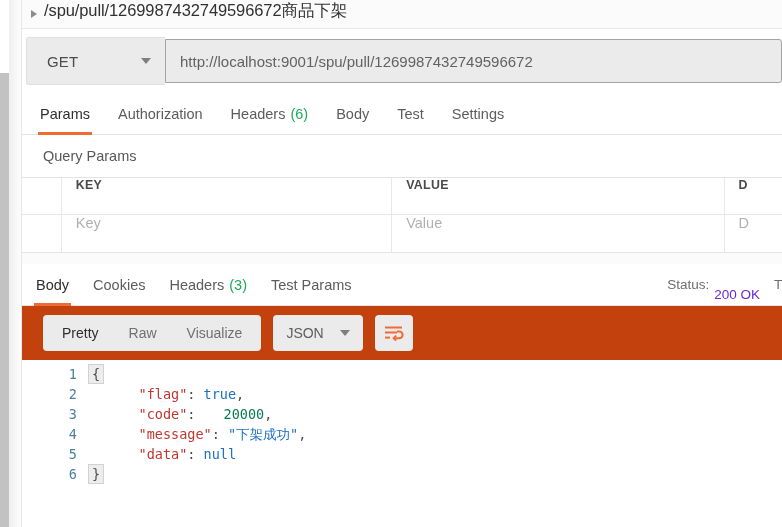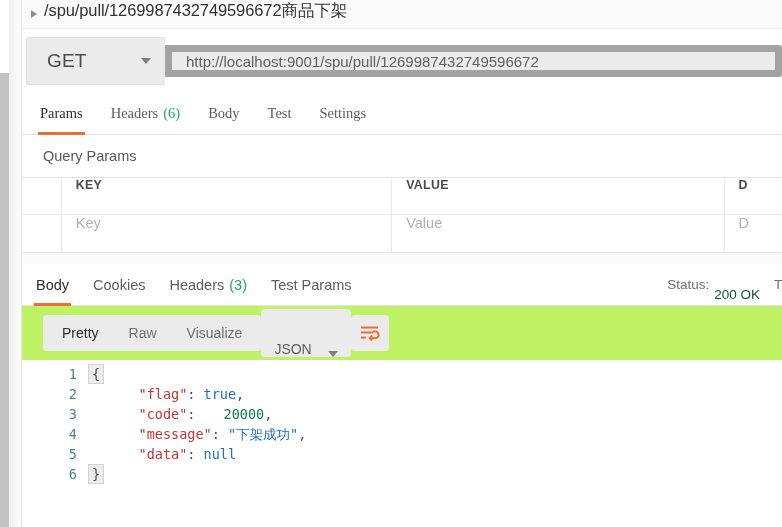--- a/index.html
+++ b/index.html
@@ -91,35 +91,35 @@
     border: 1px solid #e0e0e0;
     border-right: none;
     border-radius: 3px 0 0 3px;
     display: flex;
     align-items: center;
     justify-content: space-between;
     padding: 0 14px 0 20px;
     cursor: pointer;
   }
   .method-label {
-    font-size: 19px;
+    font-size: 15px;
     color: #4c4c4c;
     letter-spacing: 0.2px;
   }
   .chev-down {
     width: 0; height: 0;
     border-left: 5.5px solid transparent;
     border-right: 5.5px solid transparent;
     border-top: 6.5px solid #7e7e7e;
   }
   .url-box {
     flex: 1;
-    height: 32px;
+    height: 44px;
     background: #ebebeb;
-    border: 7px solid #a3a3a3;
+    border: 1px solid #a3a3a3;
     border-radius: 0 3px 3px 0;
     display: flex;
     align-items: center;
     padding-left: 14px;
     cursor: text;
   }
   .url-text {
     font-size: 15px;
     color: #626262;
     white-space: nowrap;
@@ -128,21 +128,20 @@
 
   
   .req-tabs {
     position: relative;
     height: 42px;
     background: #ffffff;
     border-bottom: 1px solid #e4e4e4;
     display: flex;
     align-items: stretch;
     padding-left: 4px;
-    font-family: Liberation Serif, serif;
   }
   .rtab {
     display: flex;
     align-items: center;
     padding: 0 14px;
     font-size: 14.5px;
     color: #5c5c5c;
     cursor: pointer;
     position: relative;
     white-space: nowrap;
@@ -236,62 +235,62 @@
   }
   .status-wrap {
     margin-left: auto;
     display: flex;
     align-items: center;
     font-size: 13.5px;
     color: #6d6d6d;
     padding-right: 0;
     white-space: nowrap;
   }
-  .status-val { color: #14532d; margin-left: 5px; margin-top: 20px; }
+  .status-val { color: #6d28d9; margin-left: 5px; margin-top: 20px; }
   .time-clip {
     margin-left: 14px;
     color: #6d6d6d;
     width: 8px;
     overflow: hidden;
     display: inline-block;
   }
 
   
   .body-toolbar {
     height: 54px;
     display: flex;
     align-items: center;
     padding-left: 21px;
-    background: #bef264;
-    gap: 0;
+    background: #c2410c;
+    gap: 12px;
   }
   .seg-group {
     height: 36px;
     background: #ebebeb;
     border-radius: 4px;
     display: flex;
     align-items: stretch;
     padding: 0 4px;
   }
   .seg {
     display: flex;
     align-items: center;
     padding: 0 15px;
     font-size: 14px;
     color: #707070;
     cursor: pointer;
     white-space: nowrap;
   }
   .seg.active { color: #2e2e2e; }
   .fmt-select {
-    height: 48px;
+    height: 36px;
     background: #ebebeb;
     border-radius: 4px;
     display: flex;
-    align-items: flex-end;
+    align-items: center;
     gap: 16px;
     padding: 0 13px;
     cursor: pointer;
   }
   .fmt-label { font-size: 14px; color: #5d5d5d; }
   .wrap-btn {
     height: 36px; width: 38px;
     background: #ebebeb;
     border-radius: 4px;
     display: flex;
@@ -385,20 +384,23 @@
       <div class="url-box">
         <span class="url-text">http://localhost:9001/spu/pull/1269987432749596672</span>
       </div>
     </div>
 
     <div class="req-tabs" id="req-tabs">
         <div class="rtab active">
           <span>Params</span>
         </div>
         <div class="rtab">
+          <span>Authorization</span>
+        </div>
+        <div class="rtab">
           <span>Headers</span>
           <span class="count-badge">(6)</span>
         </div>
         <div class="rtab">
           <span>Body</span>
         </div>
         <div class="rtab">
           <span>Test</span>
         </div>
         <div class="rtab">

